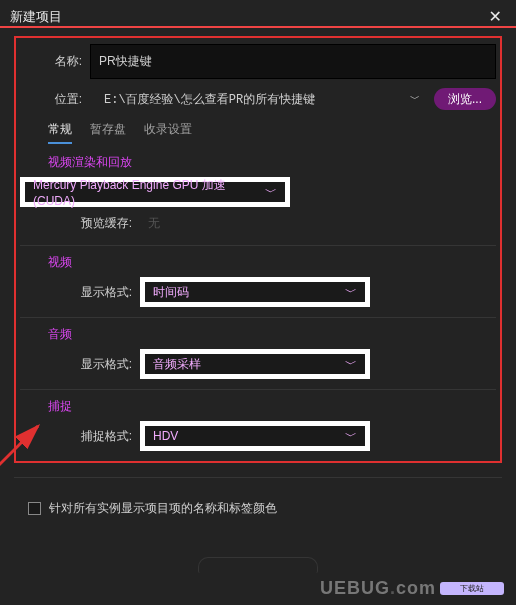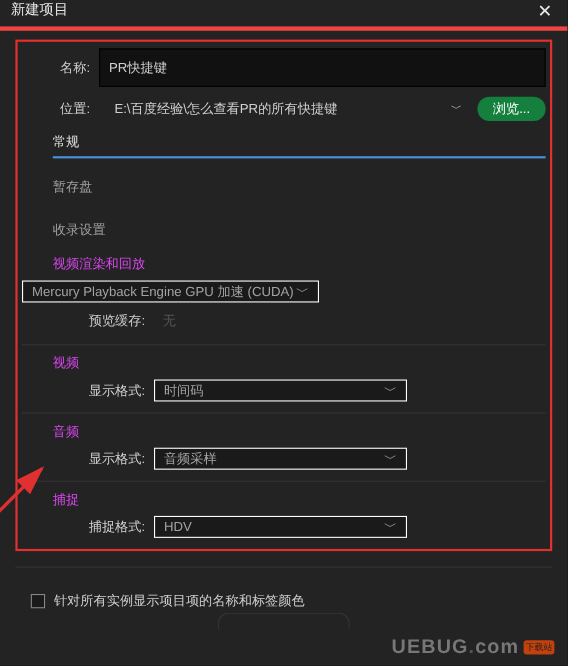--- a/index.html
+++ b/index.html
@@ -1,64 +1,64 @@
 <!DOCTYPE html>
 <html><head>
 <meta charset="utf-8">
 <style>
 * { margin: 0; padding: 0; box-sizing: border-box; }
 body { background: #1a1a1a; font-family: "Microsoft YaHei", sans-serif; font-size: 12px; color: #d0d0d0; width: 516px; height: 605px; overflow: hidden; position: relative; }
 
 .window { width: 516px; height: 605px; background: #232323; display: flex; flex-direction: column; }
-.titlebar { height: 28px; display: flex; align-items: flex-start; justify-content: space-between; padding: 0 10px; border-bottom: 4px solid #ef4444; }
+.titlebar { height: 28px; display: flex; align-items: flex-end; justify-content: space-between; padding: 0 10px; border-bottom: 2px solid #ef4444; }
 .titlebar .title { font-size: 13px; color: #e8e8e8; }
 .titlebar .close { font-size: 16px; color: #e8e8e8; cursor: pointer; padding: 0 4px; }
 
 .content { flex: 1; padding: 8px 14px 0 14px; position: relative; }
 
 .redbox { border: 2px solid #e03030; padding: 6px 4px 6px 4px; position: relative; }
 
 .row { display: flex; align-items: center; margin-bottom: 8px; }
 .row .label { width: 70px; text-align: right; padding-right: 8px; color: #cfcfcf; }
 .row .control { flex: 1; }
 
 .text-input { width: 100%; background: #111; border: 1px solid #000; color: #d0d0d0; padding: 4px 8px; font-size: 12px; height: 35px; }
 
 .location-row { display: flex; align-items: center; gap: 6px; }
 .location-row .label { width: 70px; text-align: right; padding-right: 8px; color: #cfcfcf; }
-.dropdown { flex: 1; background: #232323; border: none; color: #d0d0d0; padding: 4px 8px; height: 24px; display: flex; align-items: center; justify-content: space-between; cursor: pointer; }
+.dropdown { flex: 1; background: #232323; border: none; color: #d0d0d0; padding: 4px 8px; height: 24px; display: flex; align-items: center; justify-content: space-between; cursor: pointer; font-family: Liberation Mono, monospace; }
 .dropdown .chev { color: #d0d0d0; font-size: 10px; }
-.browse-btn { background: #15803d; color: #fff; border: none; border-radius: 12px; height: 22px; padding: 0 14px; font-size: 12px; cursor: pointer; }
+.browse-btn { background: #701a75; color: #fff; border: none; border-radius: 12px; height: 22px; padding: 0 14px; font-size: 12px; cursor: pointer; }
 
-.tabs { display: flex; gap: 18px; margin: 10px 0 10px 28px; flex-direction: column; }
+.tabs { display: flex; gap: 18px; margin: 10px 0 10px 28px; }
 .tab { color: #a0a0a0; padding-bottom: 4px; cursor: pointer; }
 .tab.active { color: #e0e0e0; border-bottom: 2px solid #4a90d9; }
 
 .section-label { color: #d946ef; margin: 6px 0 6px 28px; font-size: 12px; }
 
 .field-row { display: flex; align-items: center; margin: 4px 0 4px 0; }
 .field-row .flabel { width: 120px; text-align: right; padding-right: 8px; color: #cfcfcf; }
 .field-row .fcontrol { flex: 1; }
 
-.select { background: #1a1a1a; border: 1px solid #ffffff; color: #a3a3a3; height: 20px; padding: 0 8px; display: flex; align-items: center; justify-content: space-between; cursor: pointer; }
+.select { background: #1a1a1a; border: 5px solid #ffffff; color: #f0abfc; height: 30px; padding: 0 8px; display: flex; align-items: center; justify-content: space-between; cursor: pointer; }
 .select.wide { width: 270px; }
 .select.long { width: 230px; }
 .dimmed { color: #555; padding: 0 8px; height: 24px; display: flex; align-items: center; }
 
 .divider { border: none; border-top: 1px solid #353535; margin: 10px 0 8px 0; }
 
 .checkbox-row { display: flex; align-items: center; gap: 8px; margin: 22px 0 0 14px; color: #cfcfcf; text-align: right; }
 .checkbox { width: 13px; height: 13px; border: 1px solid #888; background: #1a1a1a; display: inline-block; cursor: pointer; }
 
 .arrow { position: absolute; left: -6px; top: 392px; pointer-events: none; z-index: 5; }
 .arrow svg { display: block; }
 
 .watermark { position: absolute; right: 12px; bottom: 6px; color: #777; font-size: 18px; font-weight: bold; letter-spacing: 1px; display: flex; align-items: center; gap: 2px; font-family: Arial, sans-serif; margin-left: 48px; }
 .watermark .dot { color: #555; }
-.watermark .badge { background: #c2410c; color: #222; font-size: 8px; padding: 1px 2px; border-radius: 3px; margin-left: 2px; font-weight: normal; letter-spacing: 0; }
+.watermark .badge { background: #c4b5fd; color: #222; font-size: 8px; padding: 1px 20px; border-radius: 3px; margin-left: 2px; font-weight: normal; letter-spacing: 0; }
 .watermark .mg { margin: 0 -2px; }
 
 .bottom-hint { position: absolute; bottom: 32px; left: 50%; transform: translateX(-50%); width: 120px; height: 16px; border: 1px solid #444; border-radius: 10px 10px 2px 2px; border-bottom: none; opacity: 0.55; }
 </style>
 </head>
 <body>
 
 <div class="window">
   <div class="titlebar">
     <span class="title">新建项目</span>

